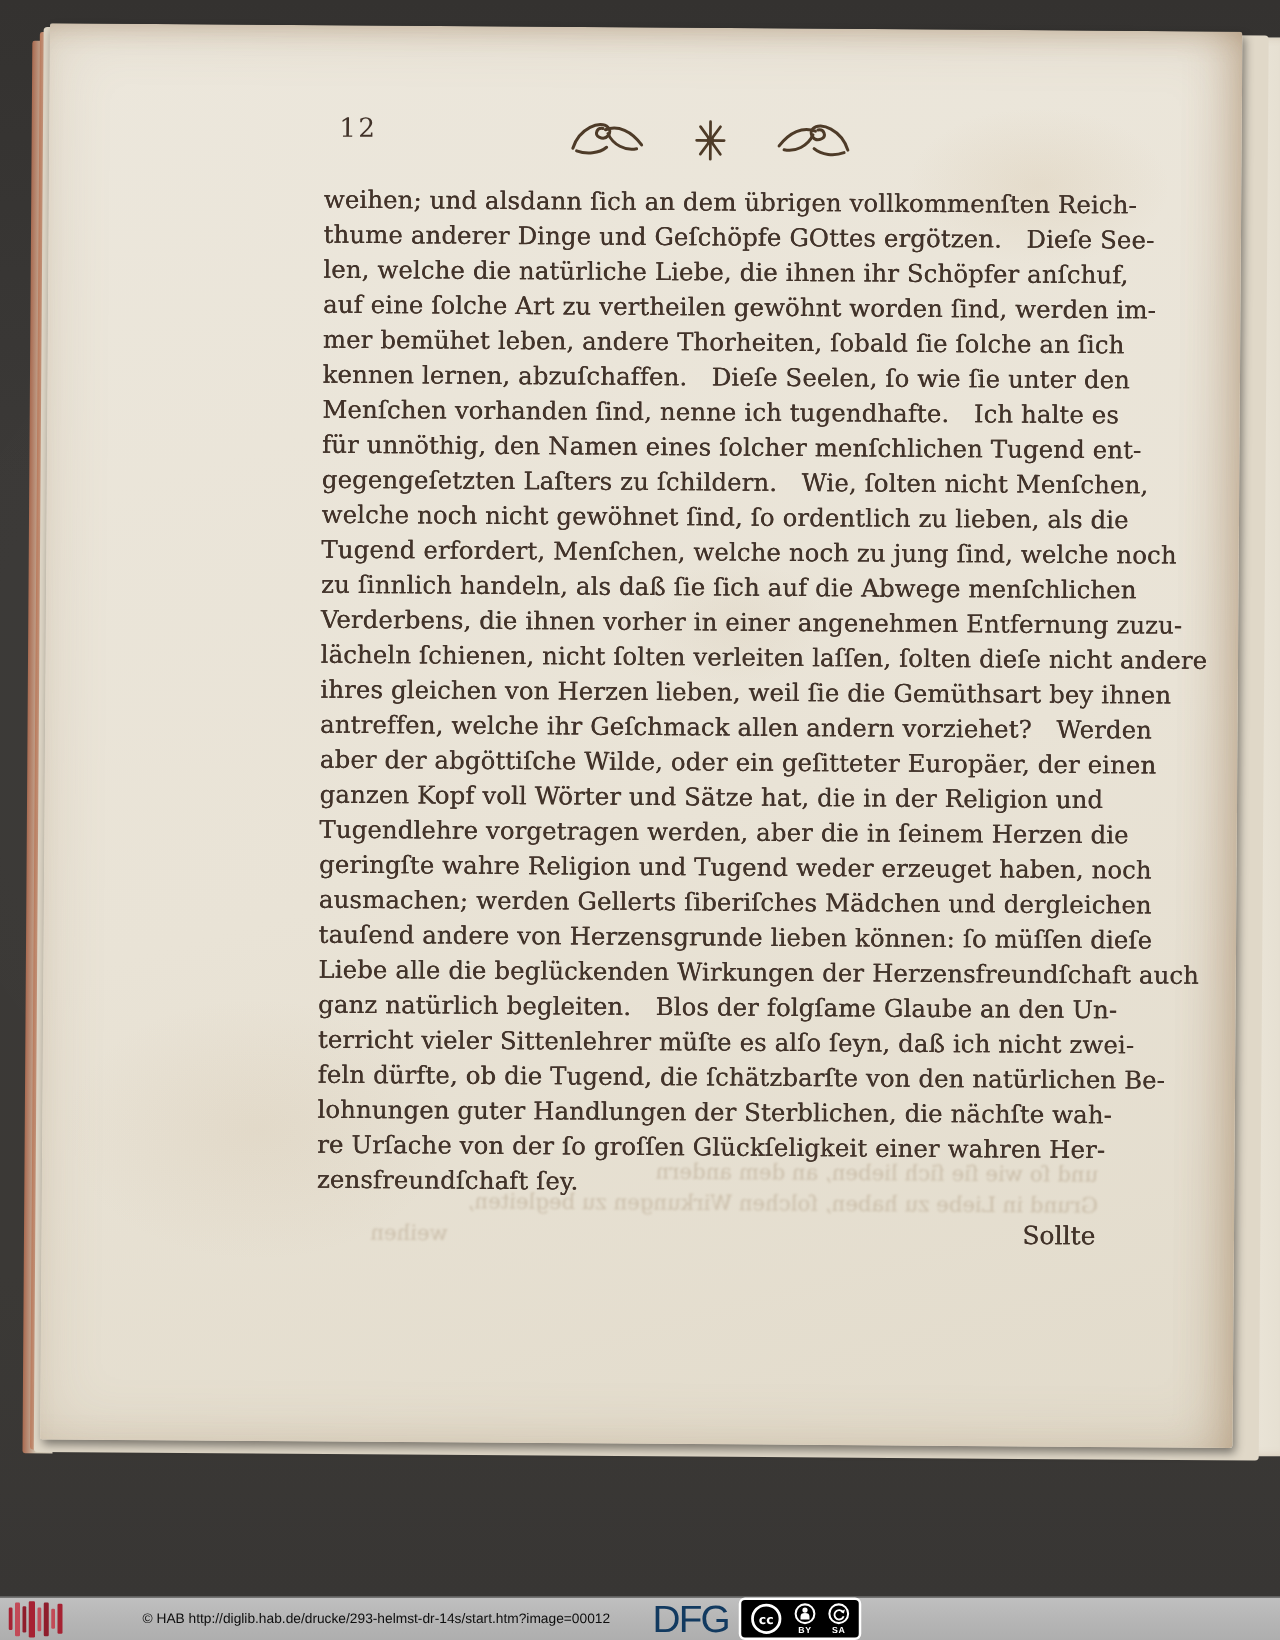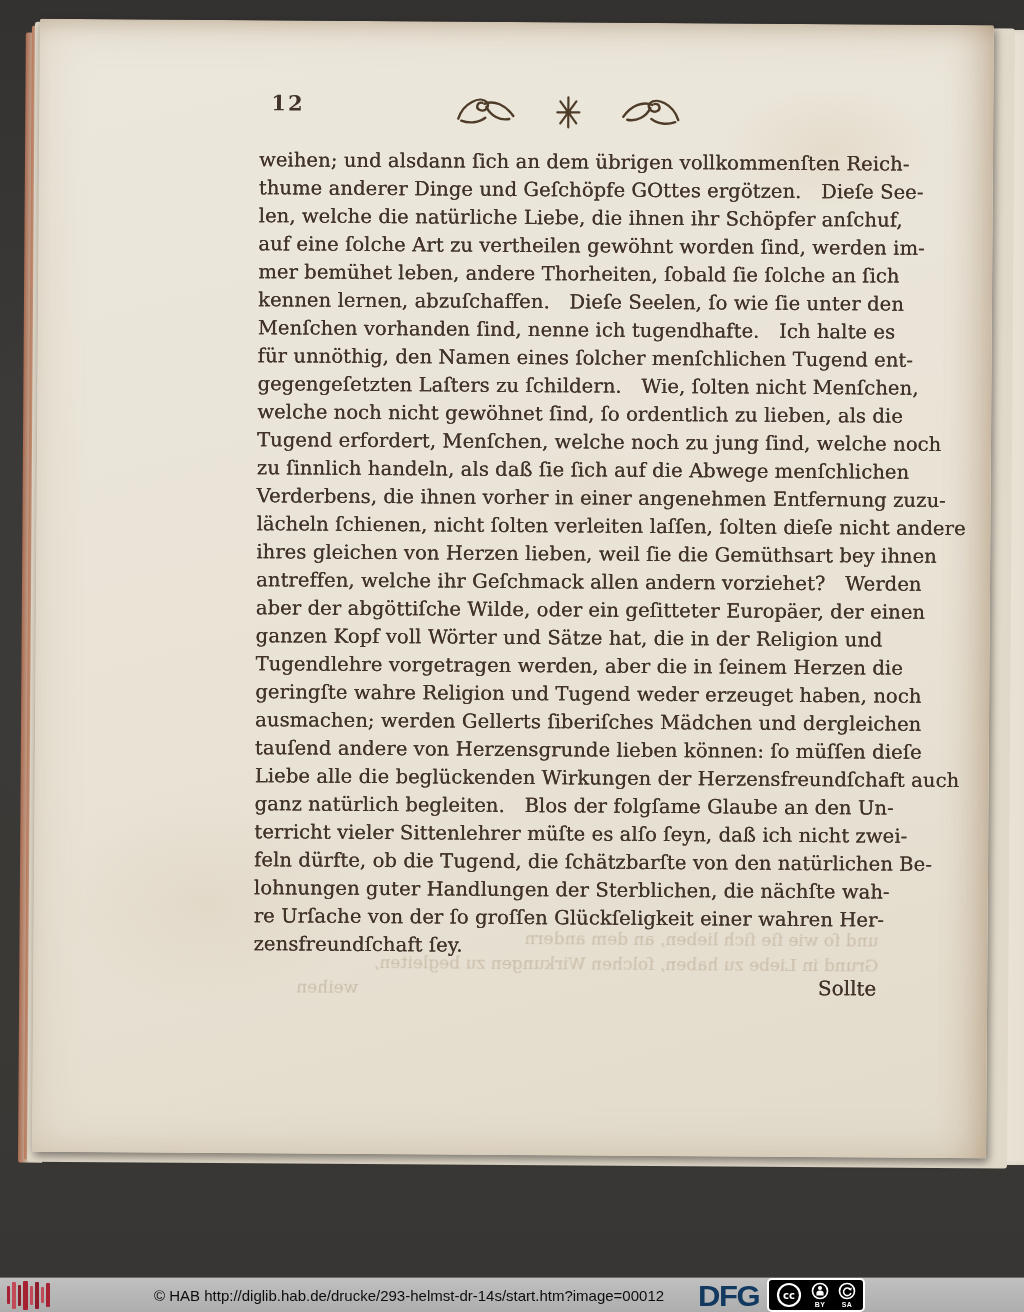--- a/index.html
+++ b/index.html
@@ -42,21 +42,21 @@
       2px 4px 8px rgba(0,0,0,.45);
   }
   
   .gutter{
     position:absolute;right:-2px;top:0;width:10px;height:100%;
     background:linear-gradient(90deg,transparent 0%,rgba(150,105,55,.25) 35%,#a5order 0%,rgba(140,90,40,.75) 55%,rgba(190,150,100,.35) 75%,transparent 100%);
   }
   
   .page-number{
     position:absolute;left:232px;top:70px;
-    font-size:21px;font-weight:bold;letter-spacing:2px;color:#42332a;
+    font-size:21px;font-weight:normal;letter-spacing:2px;color:#42332a;
   }
   .ornaments{position:absolute;left:414px;top:66px;width:230px;height:48px;display:flex;align-items:center;justify-content:space-between;}
   .ornaments svg{display:block;}
   .textblock{
     position:absolute;left:220px;top:126px;width:625px;color:#42332a;
   }
   .textline{
     font-size:19.5px;line-height:28px;white-space:nowrap;
     text-align:justify;text-align-last:justify;
     letter-spacing:.1px;
@@ -90,24 +90,24 @@
   .hab-logo span{display:inline-block;border-radius:1px;}
   .hab-logo span:nth-child(1){width:3px;height:18px;background:#a62233;align-self:center;}
   .hab-logo span:nth-child(2){width:4px;height:27px;background:#c24a57;align-self:center;}
   .hab-logo span:nth-child(3){width:3px;height:21px;background:#8f1d2c;align-self:center;}
   .hab-logo span:nth-child(4){width:5px;height:29px;background:#a62233;align-self:center;}
   .hab-logo span:nth-child(5){width:3px;height:19px;background:#c24a57;align-self:center;}
   .hab-logo span:nth-child(6){width:4px;height:27px;background:#8f1d2c;align-self:center;}
   .hab-logo span:nth-child(7){width:3px;height:16px;background:#c24a57;align-self:center;}
   .hab-logo span:nth-child(8){width:4px;height:24px;background:#a62233;align-self:center;}
   .attribution{
-    margin-left:104px;font-size:15px;color:#0d0d0d;text-decoration:none;white-space:nowrap;
+    margin-left:64px;font-size:11px;color:#0d0d0d;text-decoration:none;white-space:nowrap;
   }
   .dfg-logo{
-    margin-left:34px;font-size:31px;font-weight:bold;color:#123a60;
+    margin-left:34px;font-size:31px;font-weight:normal;color:#123a60;
     letter-spacing:-1.5px;transform:scaleY(.98);cursor:pointer;line-height:1;
   }
   .cc-badge{
     margin-left:8px;margin-right:7px;height:27px;padding:1px 7px 2px 7px;
     background:#000;border:2px solid #fff;border-radius:5px;
     display:flex;align-items:flex-end;gap:9px;cursor:pointer;box-sizing:content-box;
   }
   .cc-col{display:flex;flex-direction:column;align-items:center;line-height:1;}
   .cc-label{color:#fff;font-size:7px;font-weight:bold;letter-spacing:.5px;margin-top:1px;}
 </style>

